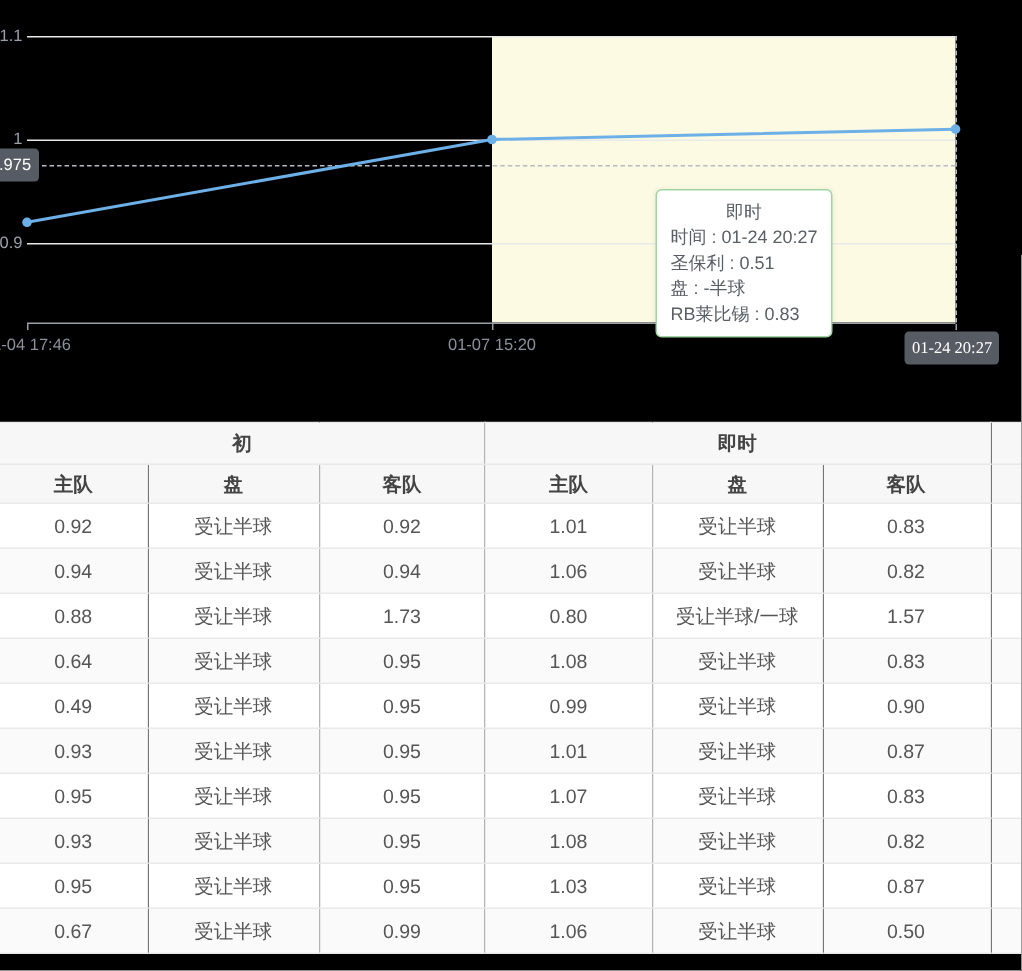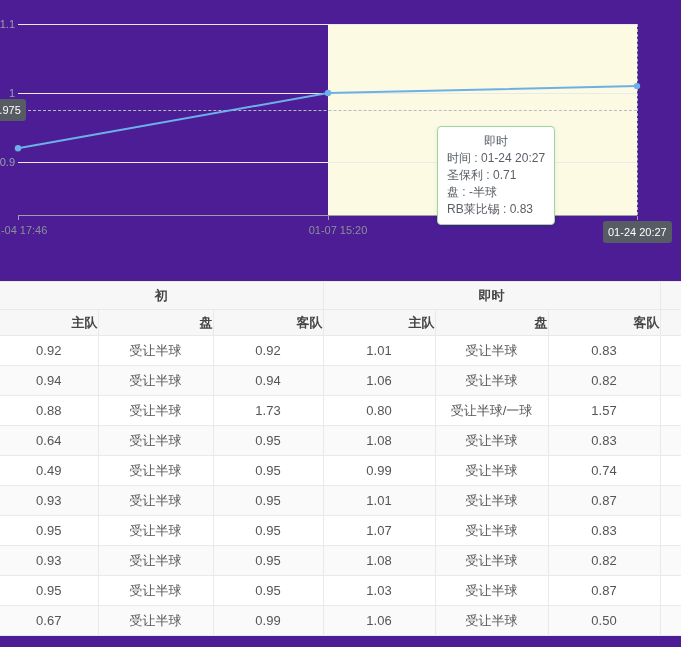--- a/index.html
+++ b/index.html
@@ -1,45 +1,45 @@
 <!DOCTYPE html>
 <html><head>
 <meta charset="utf-8">
 <style>
   * { margin:0; padding:0; box-sizing:border-box; }
   html,body { background:#fff; }
   body { font-family:"Liberation Sans","DejaVu Sans",sans-serif; }
-  .page { position:relative; width:681px; height:647px; overflow:hidden; background:#4c1d95; }
+  .page { position:relative; width:681px; height:647px; overflow:hidden; background:#000000; }
 
   
   .chart { position:absolute; left:0; top:0; width:681px; height:260px; }
   .gridline { position:absolute; left:18px; width:619px; height:0; border-top:1px solid #e9e9e9; }
   .y-label { position:absolute; left:-6px; width:21px; text-align:right; font-size:11px; color:#98a0aa; transform:translateY(-6px); }
   .highlight { position:absolute; left:328px; top:24px; width:309px; height:191px; background:#fcfae3; }
   .axis-line { position:absolute; left:18px; top:215px; width:619px; height:0; border-top:1px solid #9aa0a6; }
   .axis-tick { position:absolute; top:216px; width:0; height:4px; border-left:1px solid #9aa0a6; }
   .crosshair-h { position:absolute; left:18px; top:110px; width:619px; height:0; border-top:1px dashed #b6bcc4; }
   .crosshair-v { position:absolute; left:637px; top:24px; width:0; height:191px; border-left:1px dashed #b6bcc4; }
   .pointer-badge { position:absolute; background:#575c64; color:#fff; font-size:11px; line-height:22px; height:22px; text-align:center; border-radius:3px; }
   .pointer-badge.y { left:-12px; top:99px; width:38px; }
-  .pointer-badge.x { left:603px; top:221px; padding:0 5px; white-space:nowrap; }
+  .pointer-badge.x { left:603px; top:221px; padding:0 5px; white-space:nowrap;font-family:Liberation Serif, serif; }
   .x-label { position:absolute; top:224px; width:100px; text-align:center; font-size:11px; color:#8a909a; white-space:nowrap; }
   .x-label.start { left:-32px; }
-  .x-label.mid { left:288px; }
+  .x-label.mid { left:278px; }
   .chart svg { position:absolute; left:0; top:0; pointer-events:none; }
   .tooltip { position:absolute; left:437px; top:126px; background:#fff; border:1px solid #9fd5a1; border-radius:4px; padding:6px 9px; font-size:12px; line-height:17px; color:#5a5f66; white-space:nowrap; box-shadow:0 1px 4px rgba(0,0,0,0.08); }
   .tooltip .tt-title { text-align:center; }
 
   
   .table-wrap { position:absolute; left:0; top:281px; width:681px; overflow:hidden; }
   table { border-collapse:collapse; table-layout:fixed; width:702px; border-top:1px solid #e9e9e9; }
   th, td { border:1px solid #e9e9e9; text-align:center; font-size:13px; color:#555; font-weight:normal; overflow:hidden; white-space:nowrap; }
   th { background:#f7f7f7; color:#444; font-weight:bold; }
   tr.group-row th { height:28px; }
-  tr.cols-row th { height:26px;text-align:right; }
+  tr.cols-row th { height:26px; }
   tbody td { height:30px; background:#fff; }
   tbody tr.stripe td { background:#fafafa;text-align:center; }
   th:first-child, td:first-child { border-left:none; }
 </style>
 </head>
 <body>
 
 <div class="page">
 
   <div class="chart">
@@ -69,21 +69,21 @@
     <svg id="series-svg" width="681" height="260">
         <polyline points="18,148.2 328,93 637,86.1" fill="none" stroke="#6cb0e7" stroke-width="2"></polyline>
         <circle cx="18" cy="148.2" r="3.2" fill="#6cb0e7"></circle>
         <circle cx="328" cy="93" r="3.2" fill="#6cb0e7"></circle>
         <circle cx="637" cy="86.1" r="3.2" fill="#6cb0e7"></circle>
       </svg>
 
     <div class="tooltip">
       <div class="tt-title">即时</div>
       <div>时间 : 01-24 20:27</div>
-      <div>圣保利 : 0.71</div>
+      <div>圣保利 : 0.51</div>
       <div>盘 : -半球</div>
       <div>RB莱比锡 : 0.83</div>
     </div>
   </div>
 
   <div class="table-wrap">
     <table>
       <colgroup>
         <col style="width:98px">
           <col style="width:115px">
@@ -145,21 +145,21 @@
             <td>受让半球</td>
             <td>0.83</td>
             <td></td>
           </tr>
           <tr>
             <td>0.49</td>
             <td>受让半球</td>
             <td>0.95</td>
             <td>0.99</td>
             <td>受让半球</td>
-            <td>0.74</td>
+            <td>0.90</td>
             <td></td>
           </tr>
           <tr class="stripe">
             <td>0.93</td>
             <td>受让半球</td>
             <td>0.95</td>
             <td>1.01</td>
             <td>受让半球</td>
             <td>0.87</td>
             <td></td>

